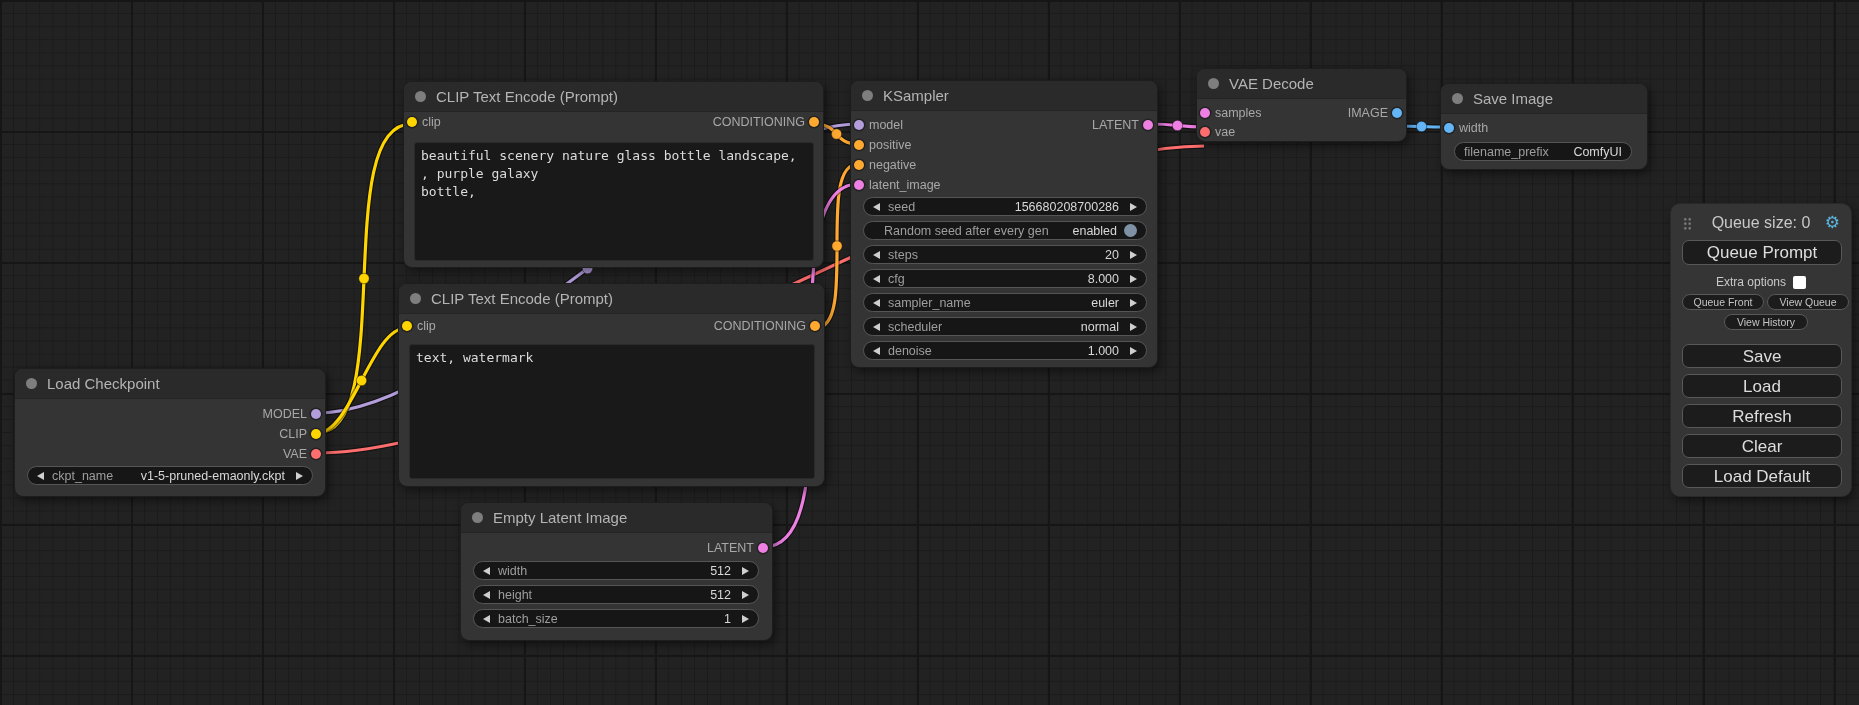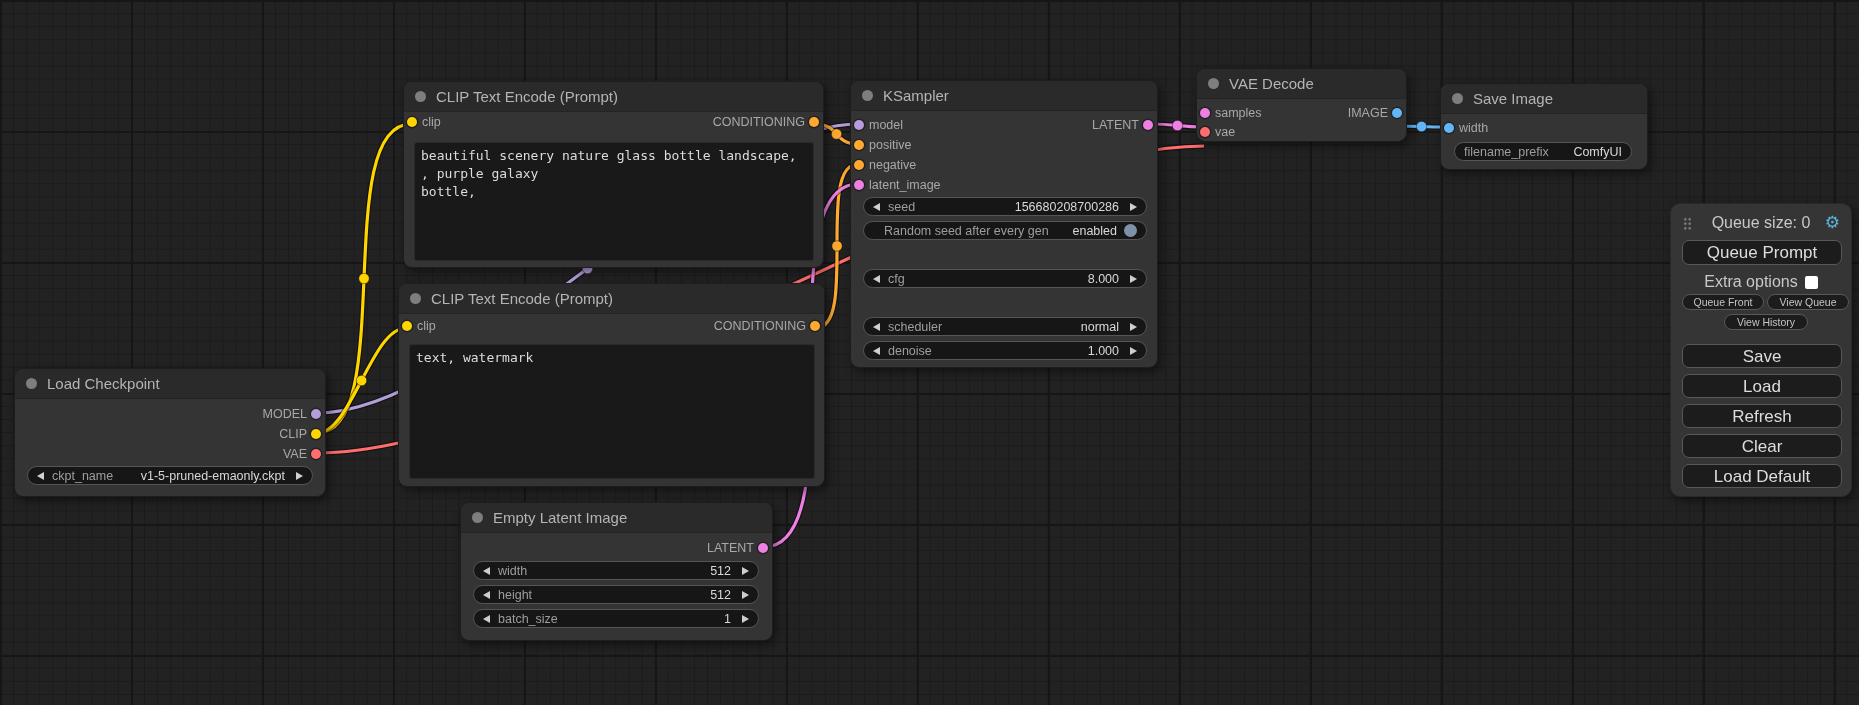--- a/index.html
+++ b/index.html
@@ -88,21 +88,21 @@
     background:#1c1c1c; border:1px solid #585858; border-radius:7px;
     color:#dddddd; font-size:17px; text-align:center; line-height:23px;
     cursor:pointer;
   }
   .qbtn-small {
     position:absolute; height:16px;
     background:#1c1c1c; border:1px solid #585858; border-radius:9px;
     color:#c4c4c4; font-size:10.5px; text-align:center; line-height:14px;
     cursor:pointer;
   }
-  .extra-row { position:absolute; left:0; right:0; top:70px; height:16px; display:flex; align-items:center; justify-content:center; color:#c8c8c8; font-size:16px; }
+  .extra-row { position:absolute; left:0; right:0; top:70px; height:16px; display:flex; align-items:center; justify-content:center; color:#c8c8c8; font-size:12px; }
   .checkbox { width:13px; height:13px; background:#ffffff; border-radius:2px; margin-left:7px; }
 </style>
 </head>
 <body>
 
 <svg id="wires">
     <path d="M 317 413 C 470.3382698480715 413, 704.6617301519285 124, 858 124" fill="none" stroke="rgba(0,0,0,0.45)" stroke-width="5.5"></path>
     <path d="M 317 413 C 470.3382698480715 413, 704.6617301519285 124, 858 124" fill="none" stroke="#B39DDB" stroke-width="3.2"></path>
     <circle cx="587.5" cy="268.5" r="5.2" fill="#B39DDB" stroke="rgba(0,0,0,0.4)"></circle>
     <path d="M 317 433 C 397.74535590360597 433, 330.25464409639403 124, 411 124" fill="none" stroke="rgba(0,0,0,0.45)" stroke-width="5.5"></path>
@@ -222,24 +222,36 @@
     <span class="arr arr-l"></span>
     <span>seed</span>
     <span class="w-value">156680208700286</span>
     <span class="arr arr-r"></span>
   </div>
   <div class="widget" style="top:140px; width:284px; padding-left:20px;">
     <span>Random seed after every gen</span>
     <span class="w-value">enabled</span>
     <span class="toggle-dot"></span>
   </div>
+  <div class="widget" style="top:164px; width:284px;">
+    <span class="arr arr-l"></span>
+    <span>steps</span>
+    <span class="w-value">20</span>
+    <span class="arr arr-r"></span>
+  </div>
   <div class="widget" style="top:188px; width:284px;text-align:center;">
     <span class="arr arr-l"></span>
     <span>cfg</span>
     <span class="w-value">8.000</span>
+    <span class="arr arr-r"></span>
+  </div>
+  <div class="widget" style="top:212px; width:284px;">
+    <span class="arr arr-l"></span>
+    <span>sampler_name</span>
+    <span class="w-value">euler</span>
     <span class="arr arr-r"></span>
   </div>
   <div class="widget" style="top:236px; width:284px;">
     <span class="arr arr-l"></span>
     <span>scheduler</span>
     <span class="w-value">normal</span>
     <span class="arr arr-r"></span>
   </div>
   <div class="widget" style="top:260px; width:284px;">
     <span class="arr arr-l"></span>

